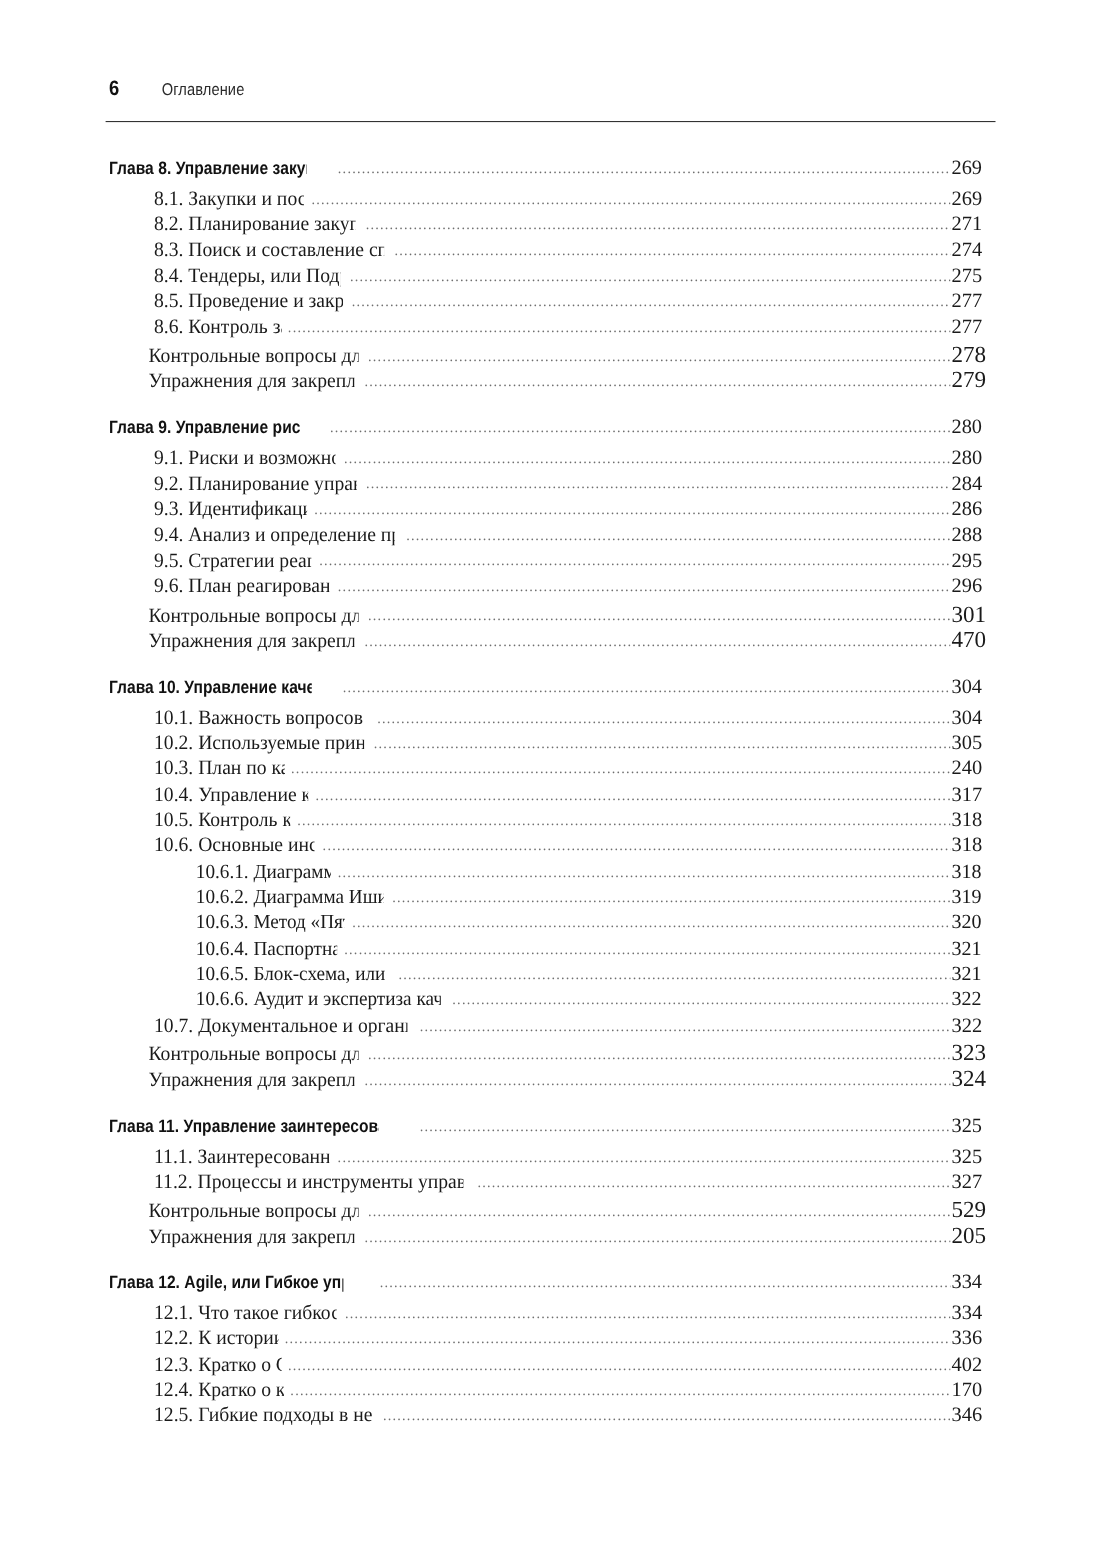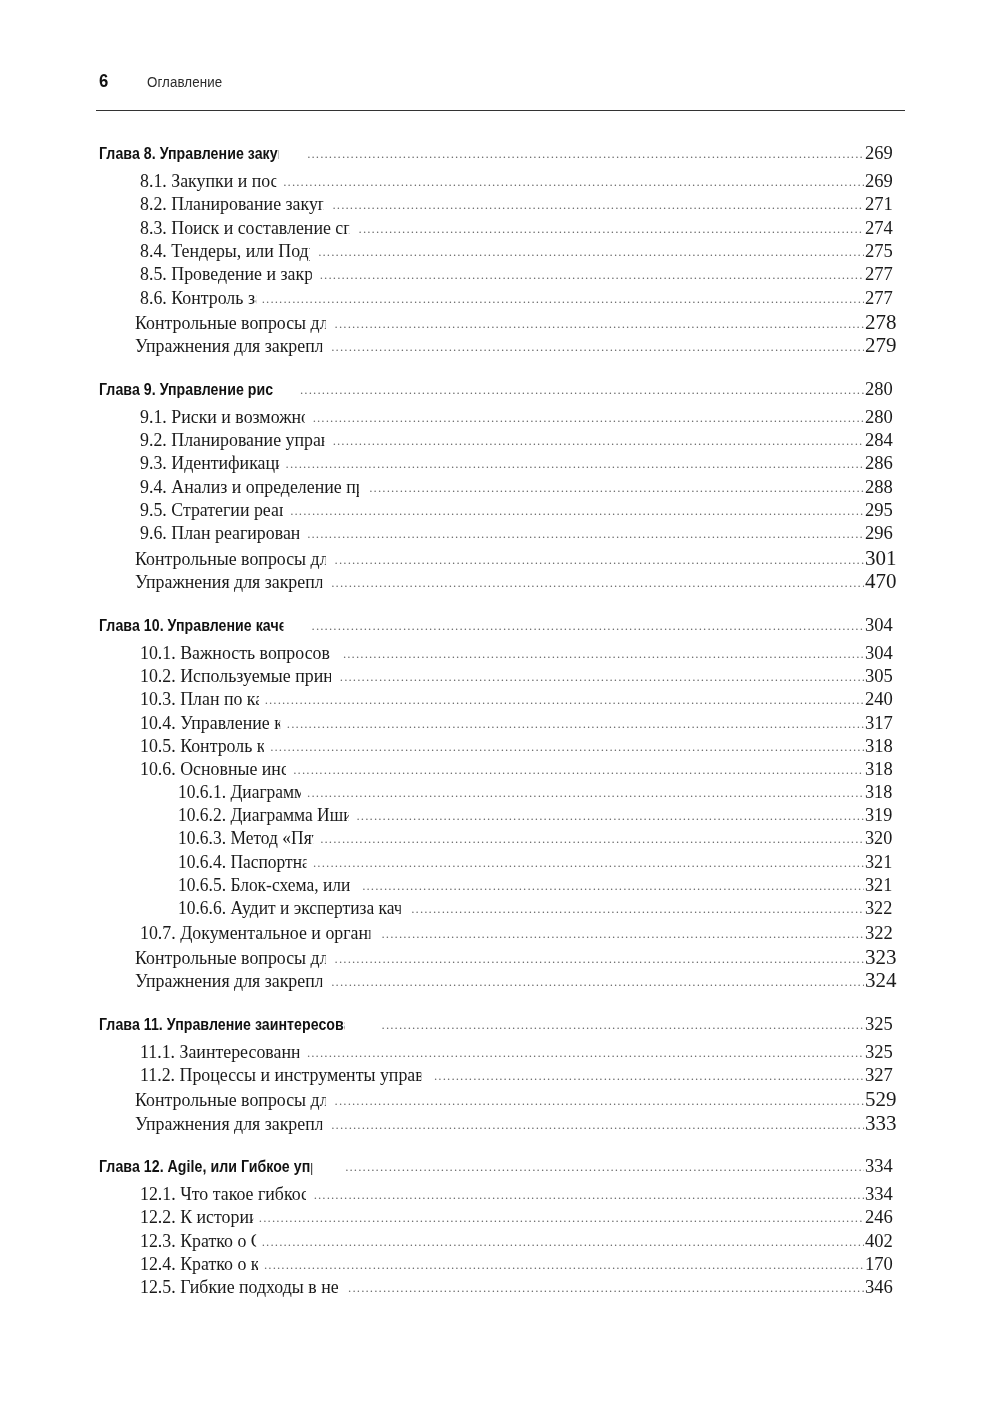--- a/index.html
+++ b/index.html
@@ -385,39 +385,39 @@
           <span class="pageno">327</span>
         </div>
         <div class="row lvl-2u">
           <span class="label">Контрольные вопросы для самопроверки</span>
           <span class="leaders">........................................................................................................................................................................................................</span>
           <span class="pageno">529</span>
         </div>
         <div class="row lvl-2u">
           <span class="label">Упражнения для закрепления материала</span>
           <span class="leaders">........................................................................................................................................................................................................</span>
-          <span class="pageno">333</span>
+          <span class="pageno">205</span>
         </div>
       </div>
       <div class="gap"></div>
       <div class="chapter-block">
         <div class="row lvl-chapter">
           <span class="label">Глава 12. Agile, или Гибкое управление проектами</span>
           <span class="leaders">........................................................................................................................................................................................................</span>
           <span class="pageno">334</span>
         </div>
         <div class="row lvl-2">
           <span class="label">12.1. Что такое гибкость в проекте</span>
           <span class="leaders">........................................................................................................................................................................................................</span>
           <span class="pageno">334</span>
         </div>
         <div class="row lvl-2">
           <span class="label">12.2. К истории Agile</span>
           <span class="leaders">........................................................................................................................................................................................................</span>
-          <span class="pageno">246</span>
+          <span class="pageno">336</span>
         </div>
         <div class="row lvl-2">
           <span class="label">12.3. Кратко о Скраме</span>
           <span class="leaders">........................................................................................................................................................................................................</span>
           <span class="pageno">402</span>
         </div>
         <div class="row lvl-2">
           <span class="label">12.4. Кратко о канбане</span>
           <span class="leaders">........................................................................................................................................................................................................</span>
           <span class="pageno">170</span>

